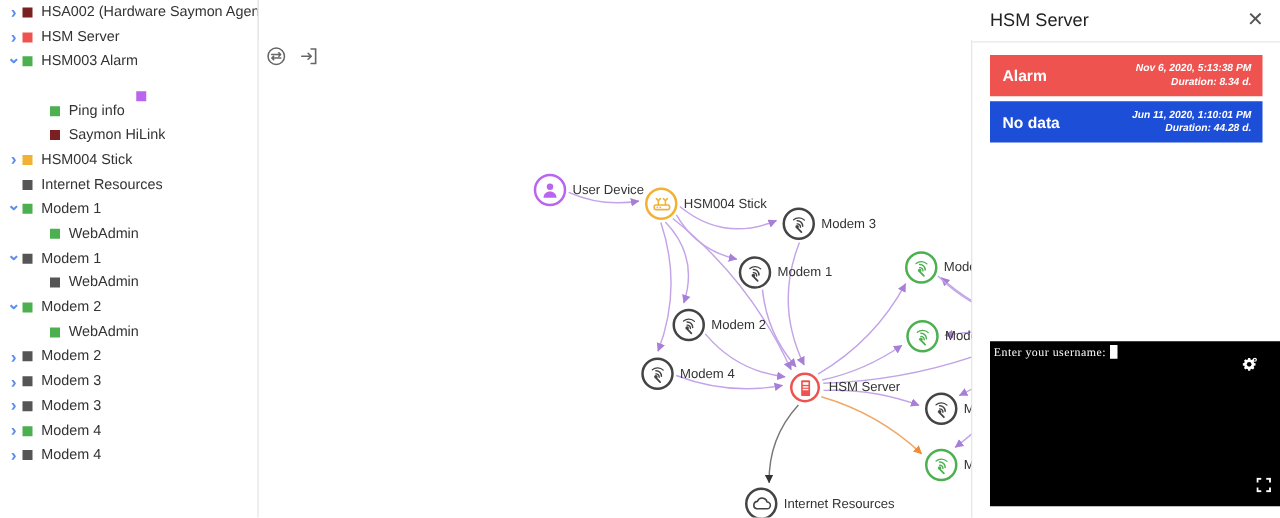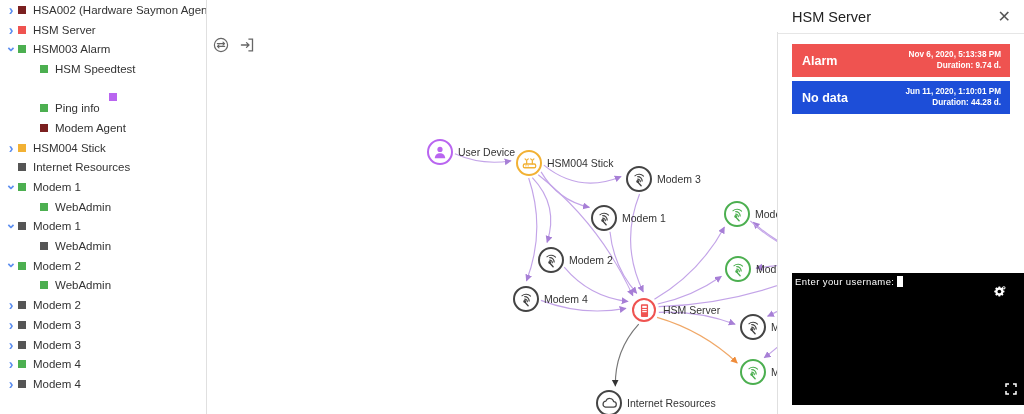--- a/index.html
+++ b/index.html
@@ -79,33 +79,33 @@
   }
   #panel-title { font-size: 14.5px; color: #222; font-weight: 400; }
   #panel-close { font-size: 16px; color: #555; cursor: pointer; line-height: 1; }
   .status-bar {
     height: 33px; margin: 0 14px 4px 14px; display: flex;
     align-items: center; justify-content: space-between;
     padding: 0 9px 0 10px; color: #fff; cursor: pointer;
   }
   .status-bar:first-of-type { margin-top: 10px; }
   .status-name { font-size: 12.5px; font-weight: bold; }
-  .status-meta { font-size: 8.2px; text-align: right; line-height: 1.28; font-weight: bold; }
+  .status-meta { font-size: 8.2px; text-align: right; line-height: 1.28; font-weight: bold; font-style: italic; }
   #hosting {
     position: absolute; left: 14px; top: 233px;
     font-size: 10.5px; color: #333; line-height: 1.45;
     width: 232px; overflow: hidden; white-space: nowrap;
   }
   #terminal {
     position: absolute; left: 14px; top: 273px;
     width: 232px; height: 132px; background: #000;
     overflow: hidden;
   }
   #term-text {
-    color: #fff; font-family: Liberation Sans, sans-serif;
+    color: #fff; font-family: Liberation Serif, serif;
     font-size: 9.5px; padding: 3px 0 0 3px; letter-spacing: .4px;
     white-space: nowrap;
   }
   .term-cursor {
     display: inline-block; width: 6px; height: 11px;
     background: #fff; vertical-align: -2px; margin-left: 3px;
   }
   #term-gear { position: absolute; right: 17px; top: 12px; cursor: pointer; }
   #term-full { position: absolute; right: 7px; bottom: 6px; cursor: pointer; }
 </style>
@@ -123,39 +123,34 @@
       <div class="tree-row" style="padding-left: 4px;">
         <span class="chev closed"></span>
         <span class="sq" style="background: rgb(239, 83, 80);"></span>
         <span class="tree-label">HSM Server</span>
       </div>
       <div class="tree-row" style="padding-left: 4px;">
         <span class="chev open"></span>
         <span class="sq" style="background: rgb(76, 175, 80);"></span>
         <span class="tree-label">HSM003 Alarm</span>
       </div>
-      <div class="tree-row" style="padding-left: 26px;">
-        <span class="chev none"></span>
-        <span class="sq" style="background: rgb(76, 175, 80);"></span>
-        <span class="tree-label">HSM Speedtest</span>
-      </div>
       <div class="tree-row" style="padding-left: 26px; flex-direction: column;">
         <span class="chev none"></span>
         <span class="sq" style="background: rgb(185, 101, 240);"></span>
         <span class="tree-label">Network IO</span>
       </div>
       <div class="tree-row" style="padding-left: 26px;">
         <span class="chev none"></span>
         <span class="sq" style="background: rgb(76, 175, 80);"></span>
         <span class="tree-label">Ping info</span>
       </div>
       <div class="tree-row" style="padding-left: 26px;">
         <span class="chev none"></span>
         <span class="sq" style="background: rgb(123, 32, 32);"></span>
-        <span class="tree-label">Modem Agent</span>
+        <span class="tree-label">Saymon HiLink</span>
       </div>
       <div class="tree-row" style="padding-left: 4px;">
         <span class="chev closed"></span>
         <span class="sq" style="background: rgb(242, 177, 52);"></span>
         <span class="tree-label">HSM004 Stick</span>
       </div>
       <div class="tree-row" style="padding-left: 4px;">
         <span class="chev none"></span>
         <span class="sq" style="background: rgb(85, 85, 85);"></span>
         <span class="tree-label">Internet Resources</span>
@@ -415,21 +410,21 @@
     <div id="panel-head">
       <div id="panel-title">HSM Server</div>
       <div id="panel-close">✕</div>
     </div>
 
     <div id="status-list">
         <div class="status-bar" style="background: rgb(239, 83, 80);">
           <div class="status-name">Alarm</div>
           <div class="status-meta">
             <div>Nov 6, 2020, 5:13:38 PM</div>
-            <div>Duration: 9.74 d.</div>
+            <div>Duration: 8.34 d.</div>
           </div>
         </div>
         <div class="status-bar" style="background: #1d4ed8;">
           <div class="status-name">No data</div>
           <div class="status-meta">
             <div>Jun 11, 2020, 1:10:01 PM</div>
             <div>Duration: 44.28 d.</div>
           </div>
         </div>
       </div>

